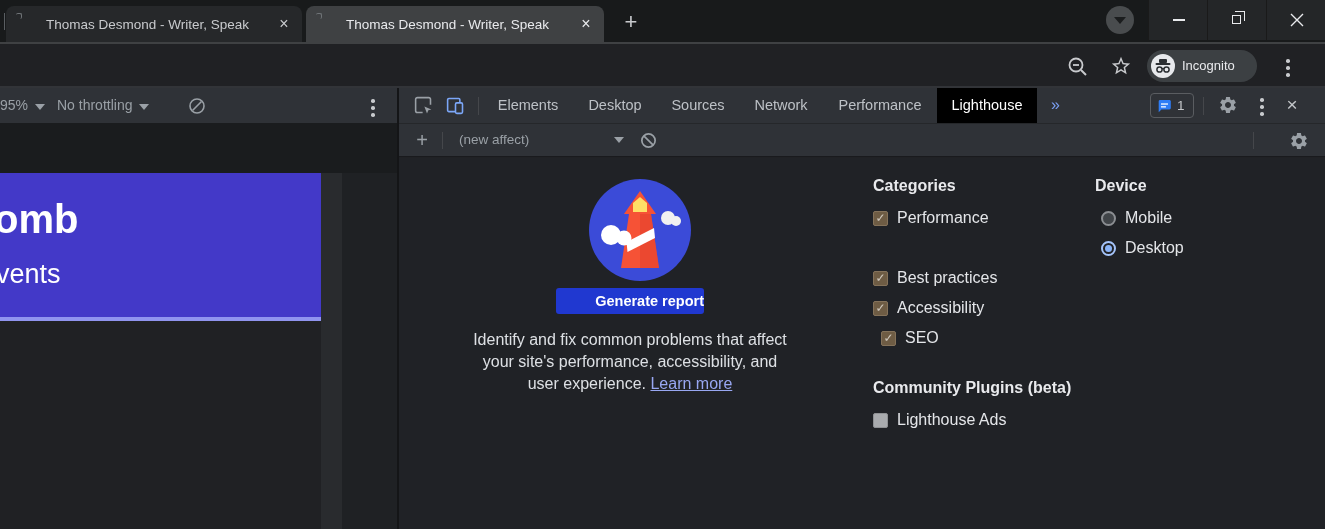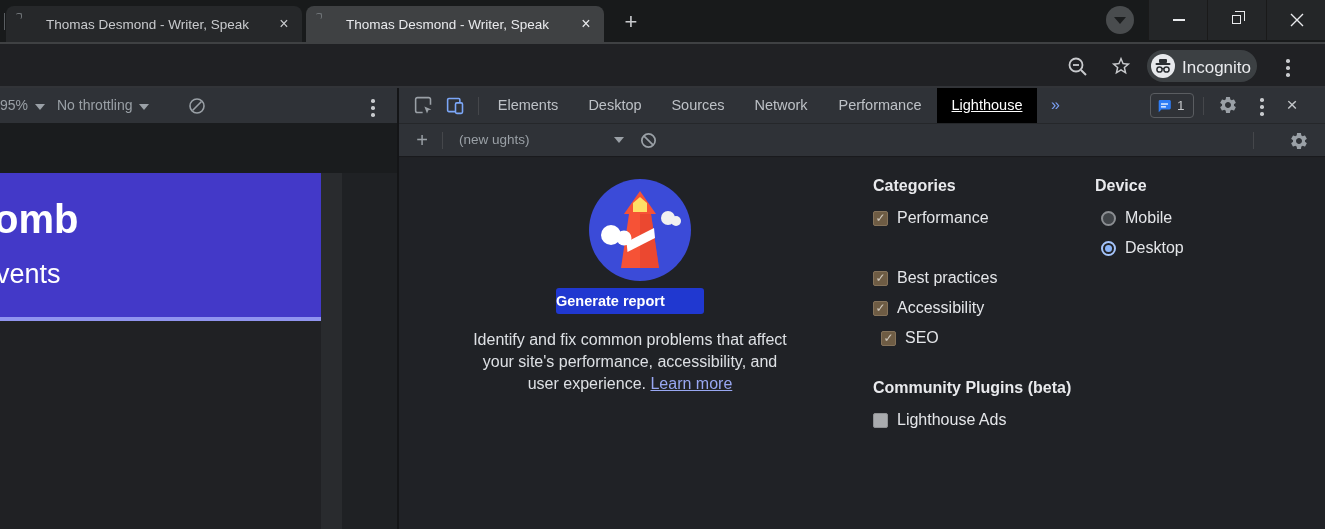--- a/index.html
+++ b/index.html
@@ -44,21 +44,21 @@
 
   
   .toolbar { position:absolute; left:0; top:42px; width:1325px; height:46px; background:#202124;
              border-top:2px solid #3f4143; }
   .toolbar .zoomicon { position:absolute; left:1066px; top:11px; }
   .toolbar .star { position:absolute; left:1110px; top:11px; }
   .incog { position:absolute; left:1147px; top:6px; width:110px; height:32px; border-radius:16px;
            background:#3c4043; }
   .incog .circ { position:absolute; left:4px; top:4px; width:24px; height:24px; border-radius:50%;
                  background:#e7e9ec; }
-  .incog .label { position:absolute; left:35px; top:8px; font-size:17px; color:#e9eaed; }
+  .incog .label { position:absolute; left:35px; top:8px; font-size:13px; color:#e9eaed; }
   .kebab { display:inline-block; width:4px; }
   .kebab i { display:block; width:3.5px; height:3.5px; border-radius:50%; background:#c8cacd; margin:0 0 3.5px 0; }
   .toolbar .menu { position:absolute; left:1286px; top:15px; }
   .divline { position:absolute; left:0; top:86px; width:1325px; height:2px; background:#323438; }
 
   
   .devicebar { position:absolute; left:0; top:88px; width:397px; height:35px; background:#2f3237; }
   .devicebar .zoomsel { position:absolute; left:0px; top:9px; color:#9aa0a6; font-size:14px; }
   .devicebar .throtsel { position:absolute; left:57px; top:9px; color:#9aa0a6; font-size:14px; }
   .dcaret { display:inline-block; width:0; height:0; border-left:5px solid transparent;
@@ -79,21 +79,21 @@
   .page-lower .partial { position:absolute; left:-16px; top:56px; width:24px; height:38px;
                          border:4px solid #0b0b0b; border-radius:8px; background:transparent; }
   .page-lower .txt { position:absolute; left:-4px; top:128px; color:#ffffff; font-size:24px; white-space:nowrap; }
 
   
   .dt-tabbar { position:absolute; left:399px; top:88px; width:926px; height:35px; background:#2f3237; }
   .dt-tabbar .icon { position:absolute; top:7px; }
   .dt-sep { position:absolute; width:1px; height:18px; background:#45474b; top:9px; }
   .dt-tab { position:absolute; top:0; height:35px; line-height:35px; font-size:14.5px; color:#bdc1c6;
             transform:translateX(-50%); white-space:nowrap; }
-  .dt-tab.sel { transform:none; background:#000000; color:#ffffff; text-align:center;text-decoration:underline; }
+  .dt-tab.sel { transform:none; background:#000000; color:#ffffff; text-align:center; }
   .moretabs { position:absolute; left:1048px; top:8px; color:#7b9ff2; font-size:16px; }
   .issuesbox { position:absolute; left:1150px; top:5px; width:44px; height:25px; border:1px solid #5a5d61;
                border-radius:4px; }
   .issuesbox .cnt { position:absolute; left:26px; top:4px; font-size:13.5px; color:#c3c6c9; }
   .issuesbox svg { position:absolute; left:5px; top:4px; }
   .dt-tabbar .gear { position:absolute; left:1218px; top:7px; }
   .dt-tabbar .menu { position:absolute; left:1260px; top:10px; }
   .dt-close { position:absolute; left:1281px; top:6px; width:22px; height:22px; color:#c3c6c9;
               font-size:19px; line-height:22px; text-align:center; }
 
@@ -107,21 +107,21 @@
   .lh-toolbar .block { position:absolute; left:240px; top:7px; }
   .lh-toolbar .sep2 { position:absolute; left:854px; top:8px; width:1px; height:17px; background:#45474b; }
   .lh-toolbar .gear { position:absolute; left:890px; top:7px; }
 
   .lh-content { position:absolute; left:399px; top:158px; width:926px; height:371px; background:#202226; }
 
   .lh-logo { position:absolute; left:588px; top:178px; width:104px; height:104px; }
 
   .genbtn { position:absolute; left:556px; top:288px; width:148px; height:26px; background:#2038d0;
             border:none; border-radius:3px; color:#ffffff; font-size:14.5px; font-weight:bold;
-            font-family:"Liberation Sans", sans-serif; text-align:left; line-height:26px; }
+            font-family:"Liberation Sans", sans-serif; text-align:right; line-height:26px; }
   .desc { position:absolute; left:466px; top:329px; width:328px; text-align:center; color:#dde0e4;
           font-size:16px; line-height:22px; }
   .desc a { color:#98a7f2; text-decoration:underline; }
 
   .sec-head { position:absolute; color:#e9eaed; font-size:16px; font-weight:bold; }
   .opt-row { position:absolute; display:flex; align-items:center; height:22px; }
   .opt-label { color:#e4e6e9; font-size:16px; margin-left:9px; }
   .cb { width:15px; height:15px; border-radius:2px; position:relative; }
   .cb.checked { background:#6e5c44; border:1px solid #84725a; }
   .cb.checked::after { content:"\2713"; position:absolute; left:1.5px; top:-1px; color:#cfc8bd; font-size:12px; }
@@ -282,21 +282,21 @@
         <i></i>
         <i></i>
         <i></i>
       </span>
     <span class="dt-close" style="left: 882px;">×</span>
   </div>
 
   <div class="lh-toolbar">
     <span class="plus">+</span>
     <span class="sep1"></span>
-    <span class="repsel">(new ughts)</span>
+    <span class="repsel">(new affect)</span>
     <span class="caret dcaret"></span>
     <span class="block">
       <svg width="19" height="19" viewBox="0 0 20 20">
         <circle cx="10" cy="10" r="7" fill="none" stroke="#9aa0a6" stroke-width="1.8"></circle>
         <line x1="5.3" y1="5.3" x2="14.7" y2="14.7" stroke="#9aa0a6" stroke-width="1.8"></line>
       </svg>
     </span>
     <span class="sep2"></span>
     <span class="gear">
       <svg width="20" height="20" viewBox="0 0 24 24">

